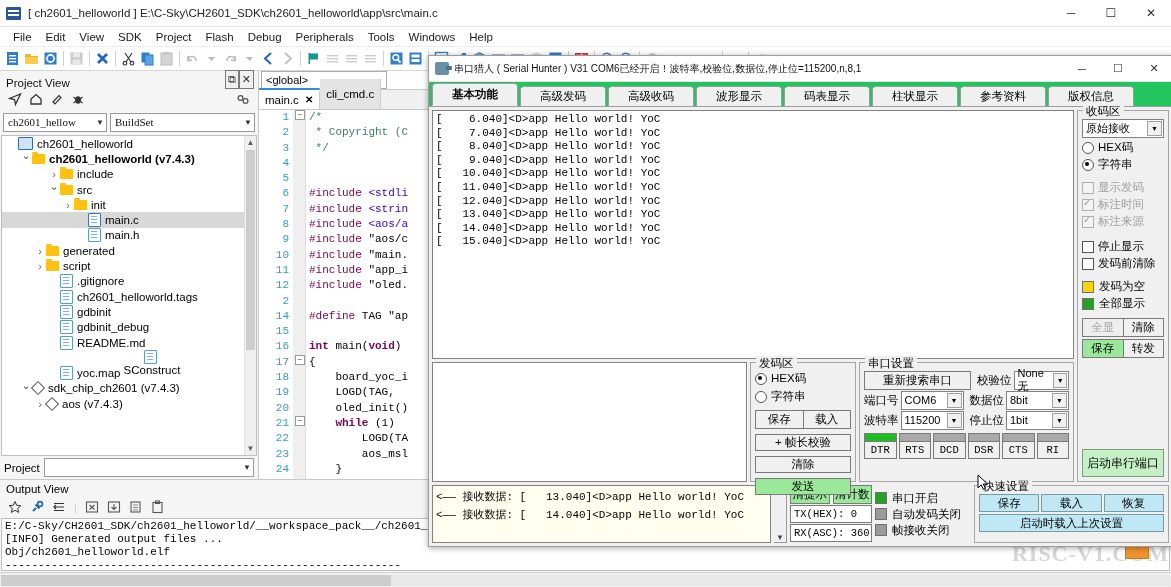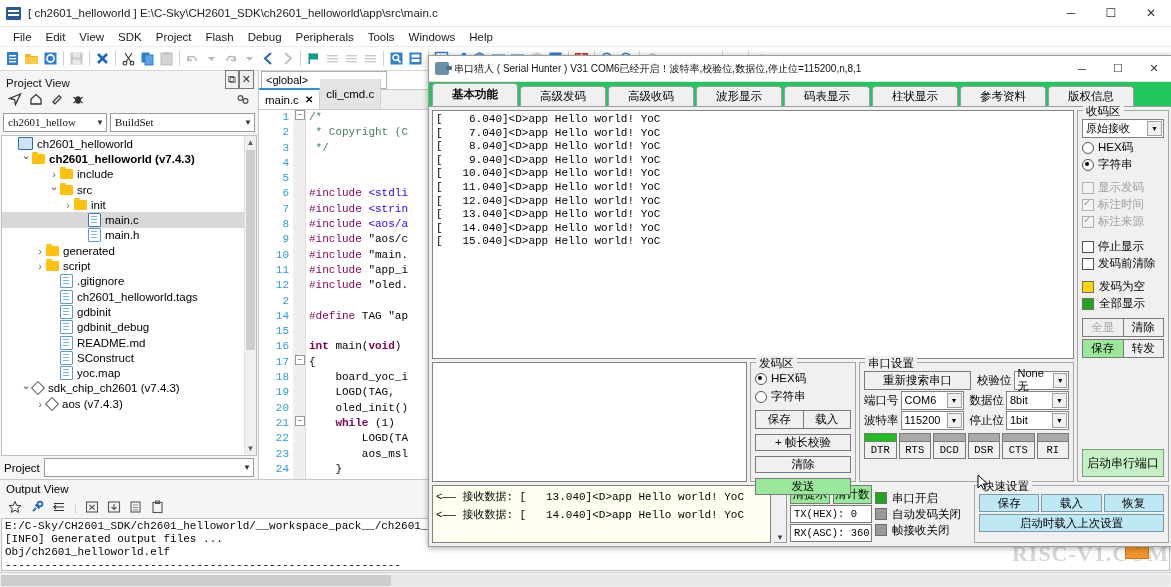--- a/index.html
+++ b/index.html
@@ -549,21 +549,21 @@
             <div class="row" style="padding-left: 46px;">
               <span class="ar"></span>
               <span class="fileic"></span>
               <span>gdbinit_debug</span>
             </div>
             <div class="row" style="padding-left: 46px;">
               <span class="ar"></span>
               <span class="fileic"></span>
               <span>README.md</span>
             </div>
-            <div class="row" style="padding-left: 46px;">
+            <div class="row" style="padding-left: 46px; flex-direction: column;">
               <span class="ar"></span>
               <span class="fileic"></span>
               <span>SConstruct</span>
             </div>
             <div class="row" style="padding-left: 46px;">
               <span class="ar"></span>
               <span class="fileic"></span>
               <span>yoc.map</span>
             </div>
             <div class="row" style="padding-left: 18px;">

